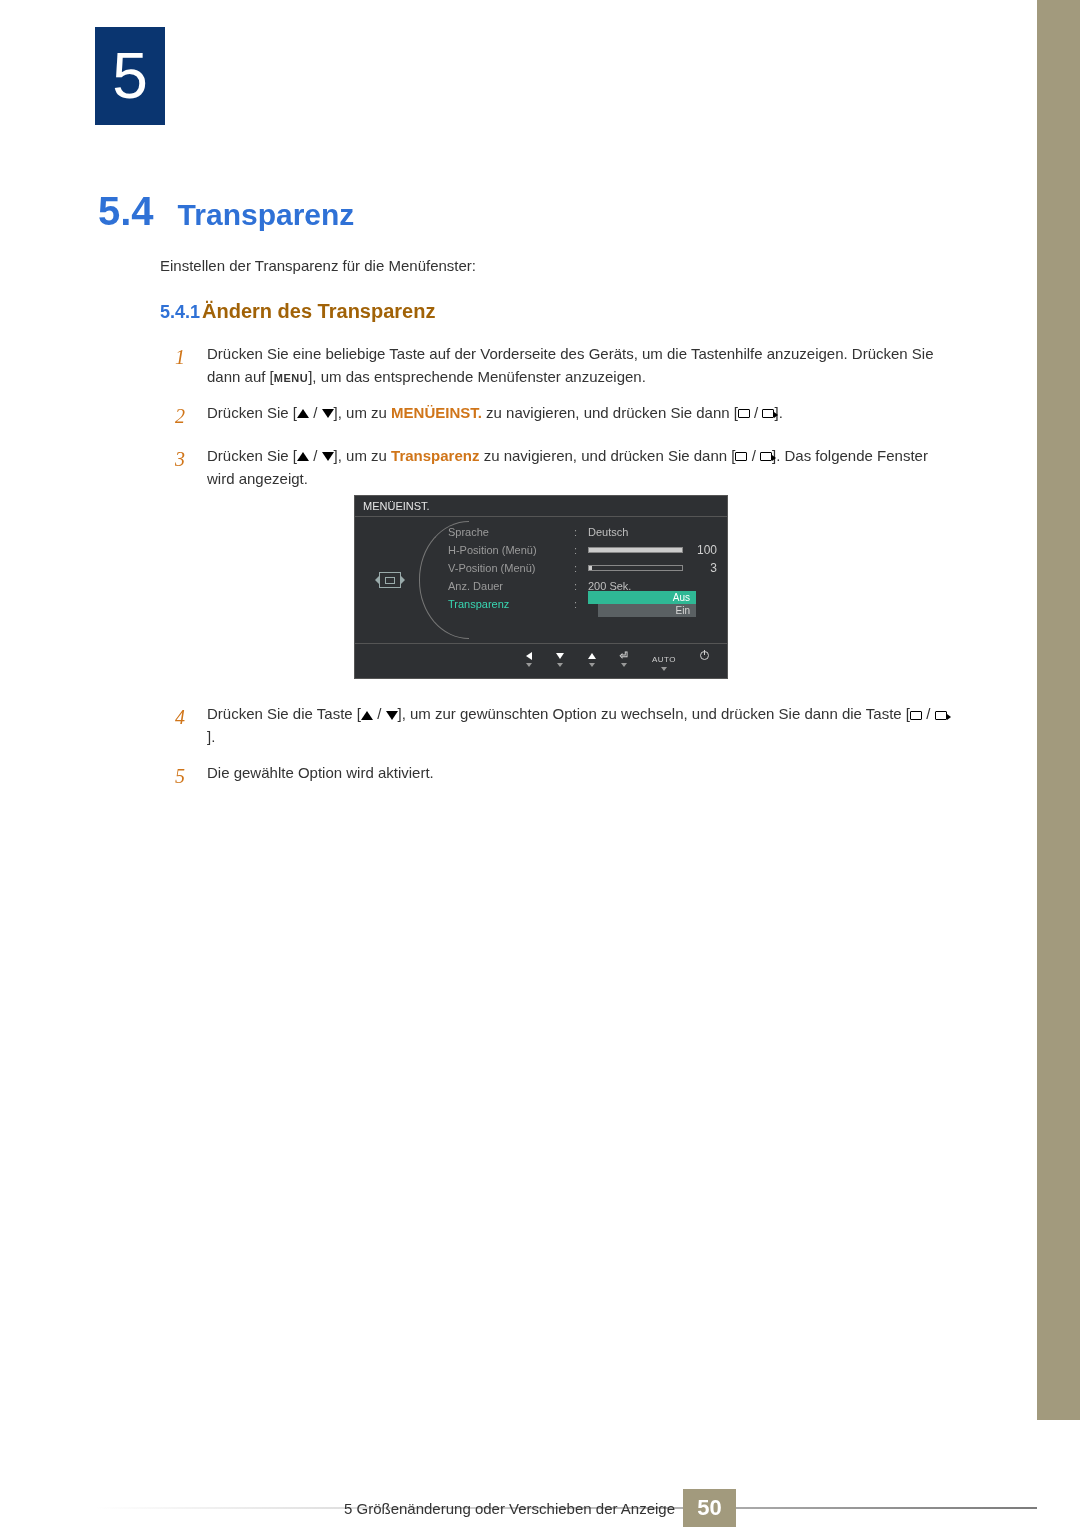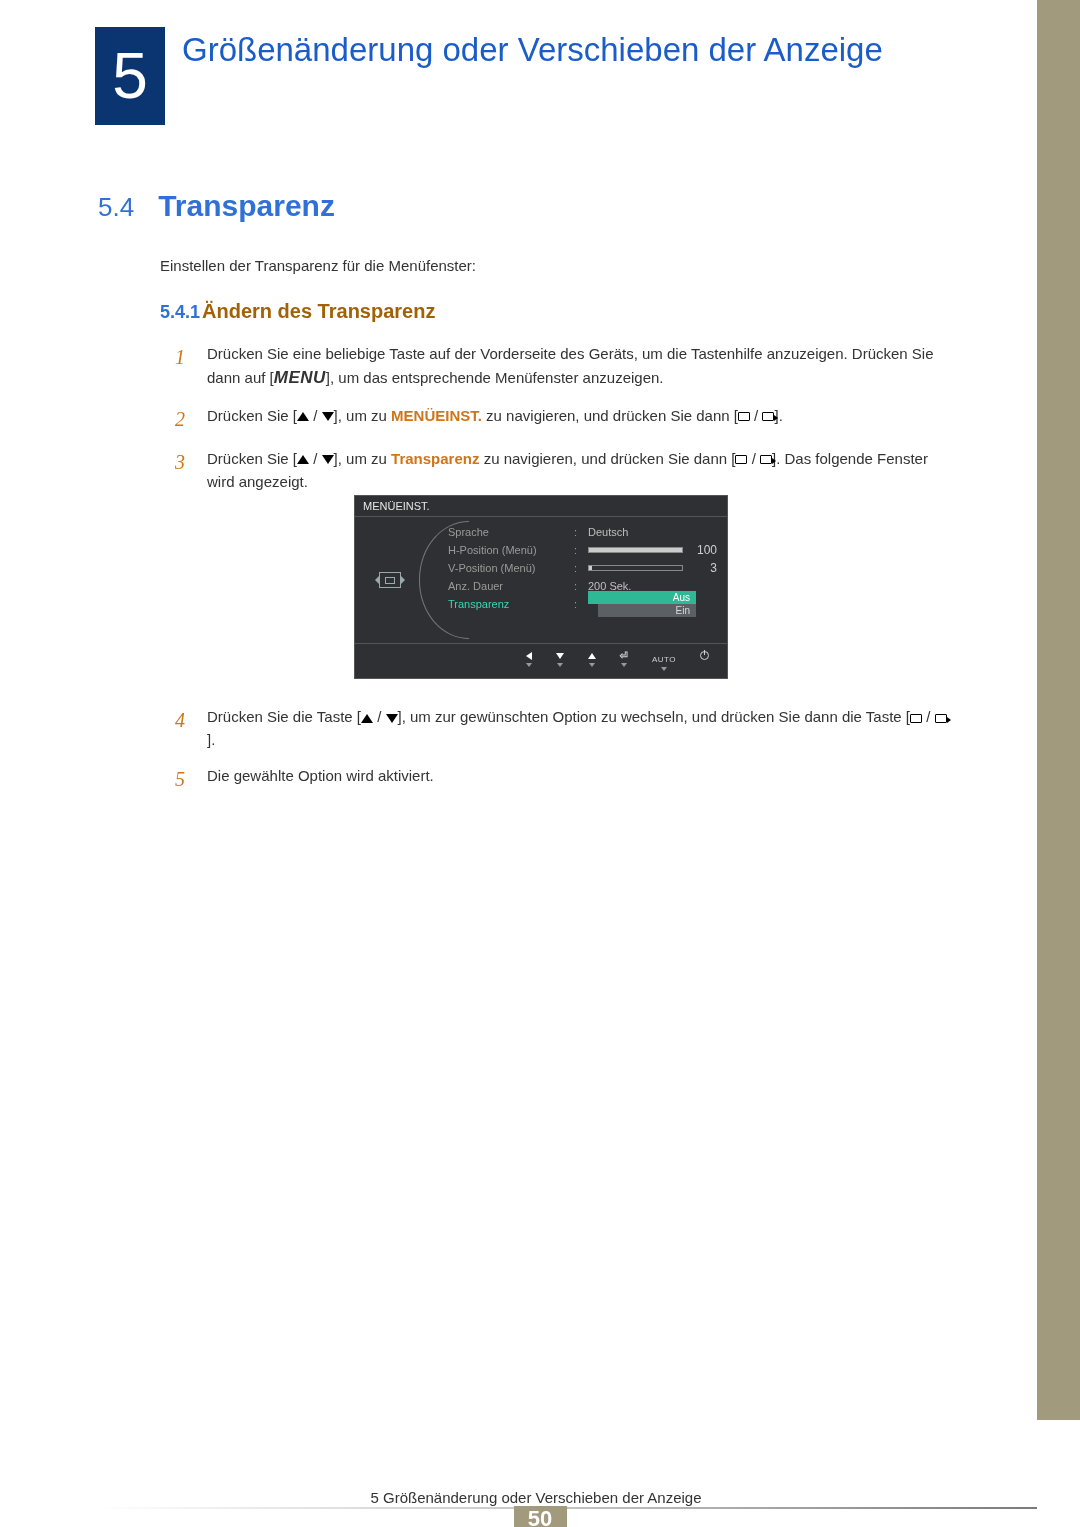--- a/index.html
+++ b/index.html
@@ -3,32 +3,32 @@
 <meta charset="utf-8">
 <style>
   * { box-sizing: border-box; margin: 0; padding: 0; }
   html, body { width: 1080px; height: 1527px; background: #fff; font-family: Arial, Helvetica, sans-serif; color: #333; }
   .page { position: relative; width: 1080px; height: 1527px; }
   .side-stripe { position: absolute; top: 0; right: 0; width: 43px; height: 1420px; background: #a29a7d; }
   .chapter-tab { position: absolute; left: 95px; top: 27px; width: 70px; height: 98px; background: #0a3570; display: flex; align-items: center; justify-content: center; }
   .chapter-number { color: #fff; font-size: 64px; font-weight: 400; font-family: Arial, sans-serif; }
   .chapter-title { position: absolute; left: 182px; top: 30px; width: 760px; color: #1a5cc8; font-size: 33px; font-weight: 400; line-height: 1.2; }
   .section-row { position: absolute; left: 98px; top: 189px; display: flex; align-items: baseline; gap: 24px; }
-  .section-num { color: #2f71d6; font-size: 26px; font-weight: 400; }
+  .section-num { color: #2f71d6; font-size: 40px; font-weight: 700; }
   .section-title { color: #2f71d6; font-size: 30px; font-weight: 700; }
   .intro { position: absolute; left: 160px; top: 257px; font-size: 15px; color: #333; }
   .subsection-row { position: absolute; left: 160px; top: 300px; display: flex; gap: 2px; align-items: baseline; }
   .subsection-num { color: #2f71d6; font-size: 18px; font-weight: 700; }
   .subsection-title { color: #a16207; font-size: 20px; font-weight: 700; }
   .steps { position: absolute; left: 175px; top: 342px; width: 772px; }
   .step { display: flex; gap: 14px; margin-bottom: 12px; font-size: 15px; line-height: 1.55; color: #333; }
   .step-num { color: #d07519; font-style: italic; font-family: Georgia, 'Times New Roman', serif; font-size: 20px; min-width: 18px; }
   .step-text { flex: 1; }
   .bold-orange { color: #d07519; font-weight: 700; }
-  .menu-label { font-family: Arial, sans-serif; font-size: 17px; font-weight: 700; letter-spacing: 0.5px; font-style: italic; }
+  .menu-label { font-family: Arial, sans-serif; font-size: 11px; font-weight: 700; letter-spacing: 0.5px; }
   .tri-up { display: inline-block; width: 0; height: 0; border-left: 6px solid transparent; border-right: 6px solid transparent; border-bottom: 9px solid #000; vertical-align: middle; }
   .tri-down { display: inline-block; width: 0; height: 0; border-left: 6px solid transparent; border-right: 6px solid transparent; border-top: 9px solid #000; vertical-align: middle; }
   .white-tri-up { border-bottom-color: #fff; border-left-width:4px; border-right-width:4px; border-bottom-width:6px; }
   .white-tri-down { border-top-color: #fff; border-left-width:4px; border-right-width:4px; border-top-width:6px; }
   .white-tri-left { display:inline-block; width:0; height:0; border-top:4px solid transparent; border-bottom:4px solid transparent; border-right:6px solid #fff; }
   .enter-icon { font-family: Arial; font-size: 14px; font-weight:700; }
   .src-icon { display:inline-block; border:1.5px solid #000; width:12px; height:9px; border-radius:1px; vertical-align:middle; position:relative; }
   .src-icon-arrow { display:inline-block; border:1.5px solid #000; width:12px; height:9px; border-radius:1px; vertical-align:middle; position:relative; }
   .src-icon-arrow::after { content:""; position:absolute; right:-5px; top:2px; width:0; height:0; border-top:3px solid transparent; border-bottom:3px solid transparent; border-left:4px solid #000; }
 
@@ -58,35 +58,34 @@
   .osd-opt-alt { background: #5a6063; margin-left: 10px; }
   .osd-footer { height: 30px; border-top:1px solid #555; display:flex; align-items:center; justify-content:flex-end; gap: 24px; padding: 0 18px; }
   .osd-fbtn { display:flex; flex-direction:column; align-items:center; gap:2px; color:#cfcfcf; font-size:9px; }
   .osd-fbtn .glyph { height: 10px; display:flex; align-items:center; justify-content:center; }
   .dot-tri-down { display:inline-block; width:0; height:0; border-left:3px solid transparent; border-right:3px solid transparent; border-top:4px solid #999; }
   .auto-txt { font-size:8px; letter-spacing:0.5px;margin-top:8px; }
   .power-ring { width:9px; height:9px; border:1.2px solid #cfcfcf; border-radius:50%; position:relative; }
   .power-ring::after { content:""; position:absolute; left:3px; top:-2px; width:1.2px; height:5px; background:#cfcfcf; }
 
   
-  .footer { position:absolute; left:0; bottom:0; width:1080px; height:38px; display:flex; justify-content:space-between; align-items:center;flex-direction:column; }
+  .footer { position:absolute; left:0; bottom:0; width:1080px; height:38px; display:flex; justify-content:center; align-items:center; }
   .footer-bar { position:absolute; left:95px; right:43px; top:50%; height:2px; background: linear-gradient(90deg, rgba(150,150,150,0) 0%, rgba(110,110,110,0.5) 60%, rgba(90,90,90,0.8) 100%); transform:translateY(-50%); }
   .footer-text { position:relative; z-index:2; font-size:15px; color:#333; margin-right: 8px; }
   .footer-page { position:relative; z-index:2; width:53px; height:38px; background:#a29a7d; color:#fff; display:flex; align-items:center; justify-content:center; font-size:22px; font-weight:700; }
 </style>
 </head>
 <body>
 
 <div class="page">
   <div class="side-stripe"></div>
 
   <div class="chapter-tab">
     <span class="chapter-number">5</span>
   </div>
-  <div class="chapter-title">Größenänderung oder Verschieben der Anzeige</div>
 
   <div class="section-row">
     <span class="section-num">5.4</span>
     <span class="section-title">Transparenz</span>
   </div>
 
   <div class="intro">Einstellen der Transparenz für die Menüfenster:</div>
 
   <div class="subsection-row">
     <span class="subsection-num">5.4.1</span>

